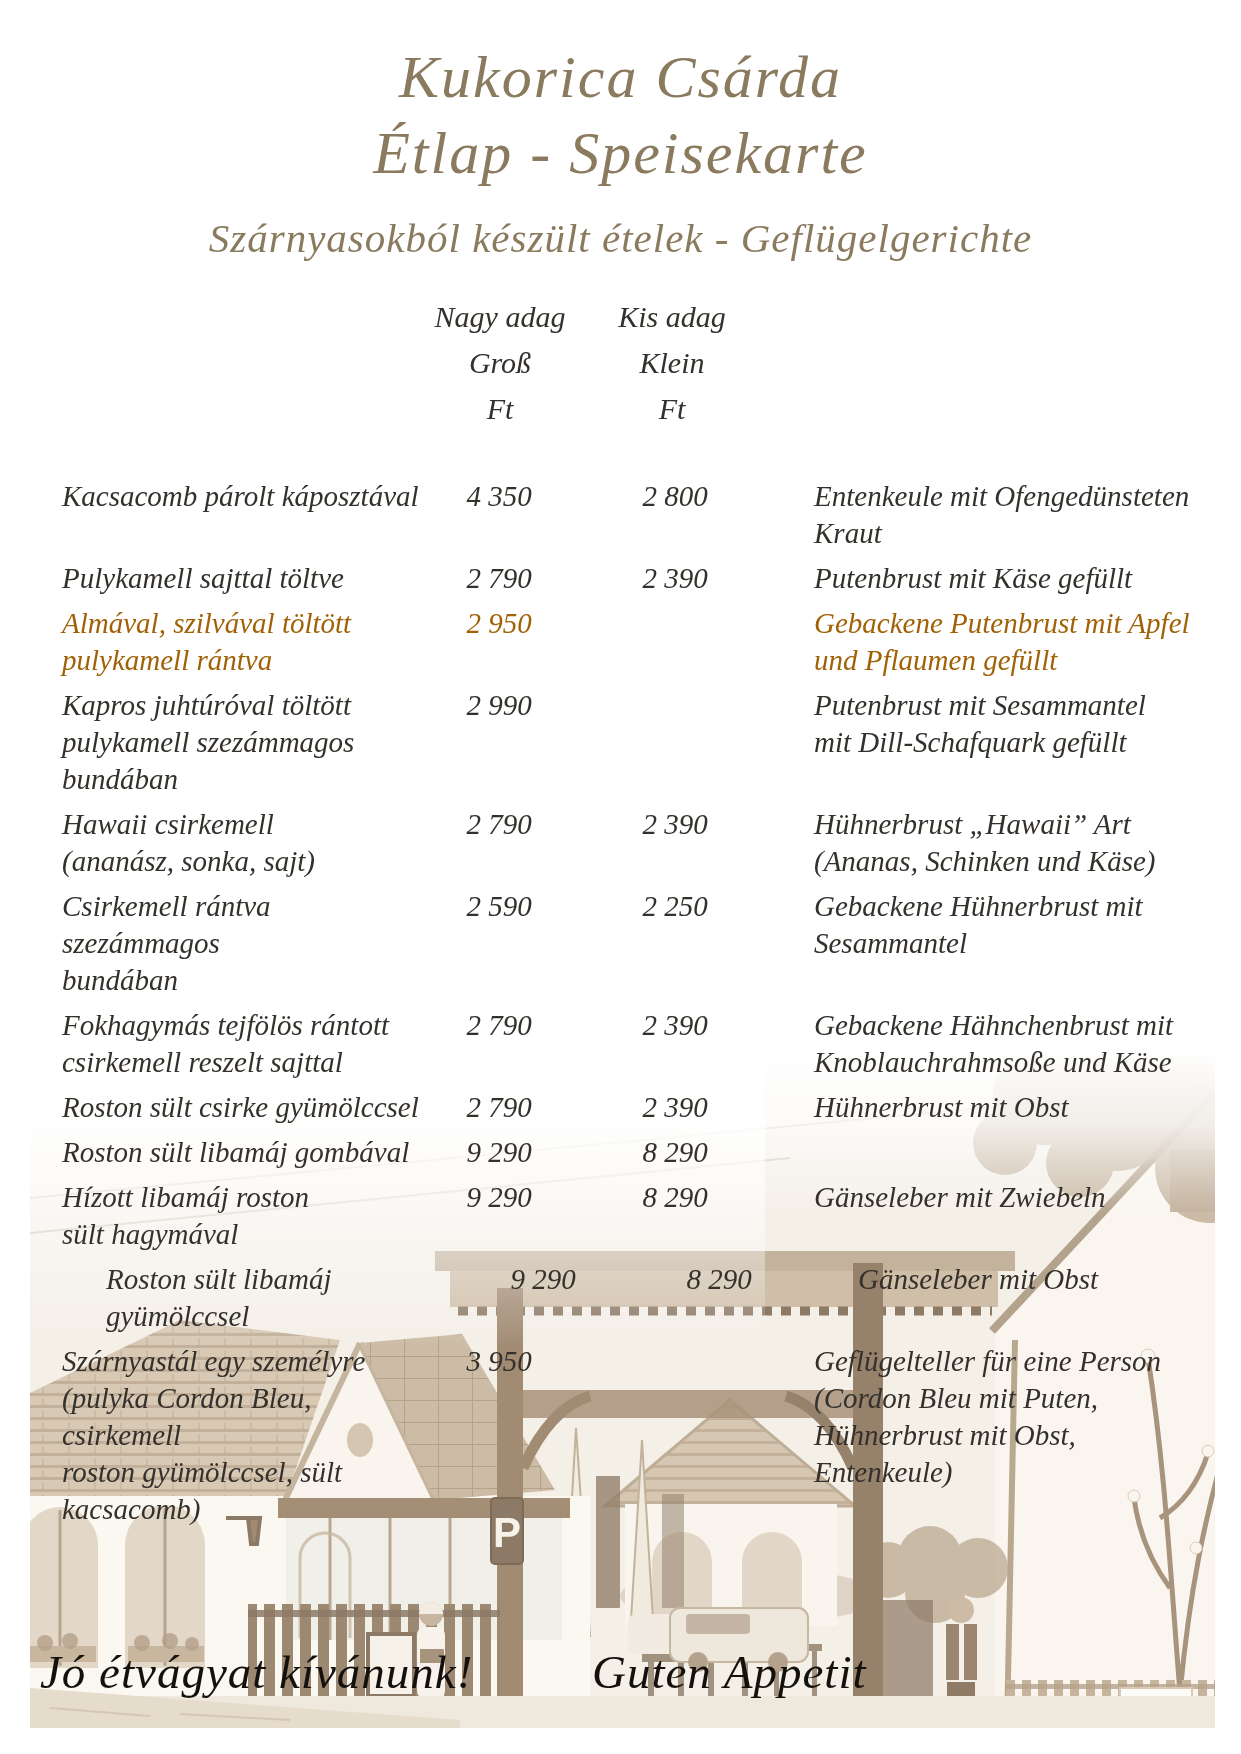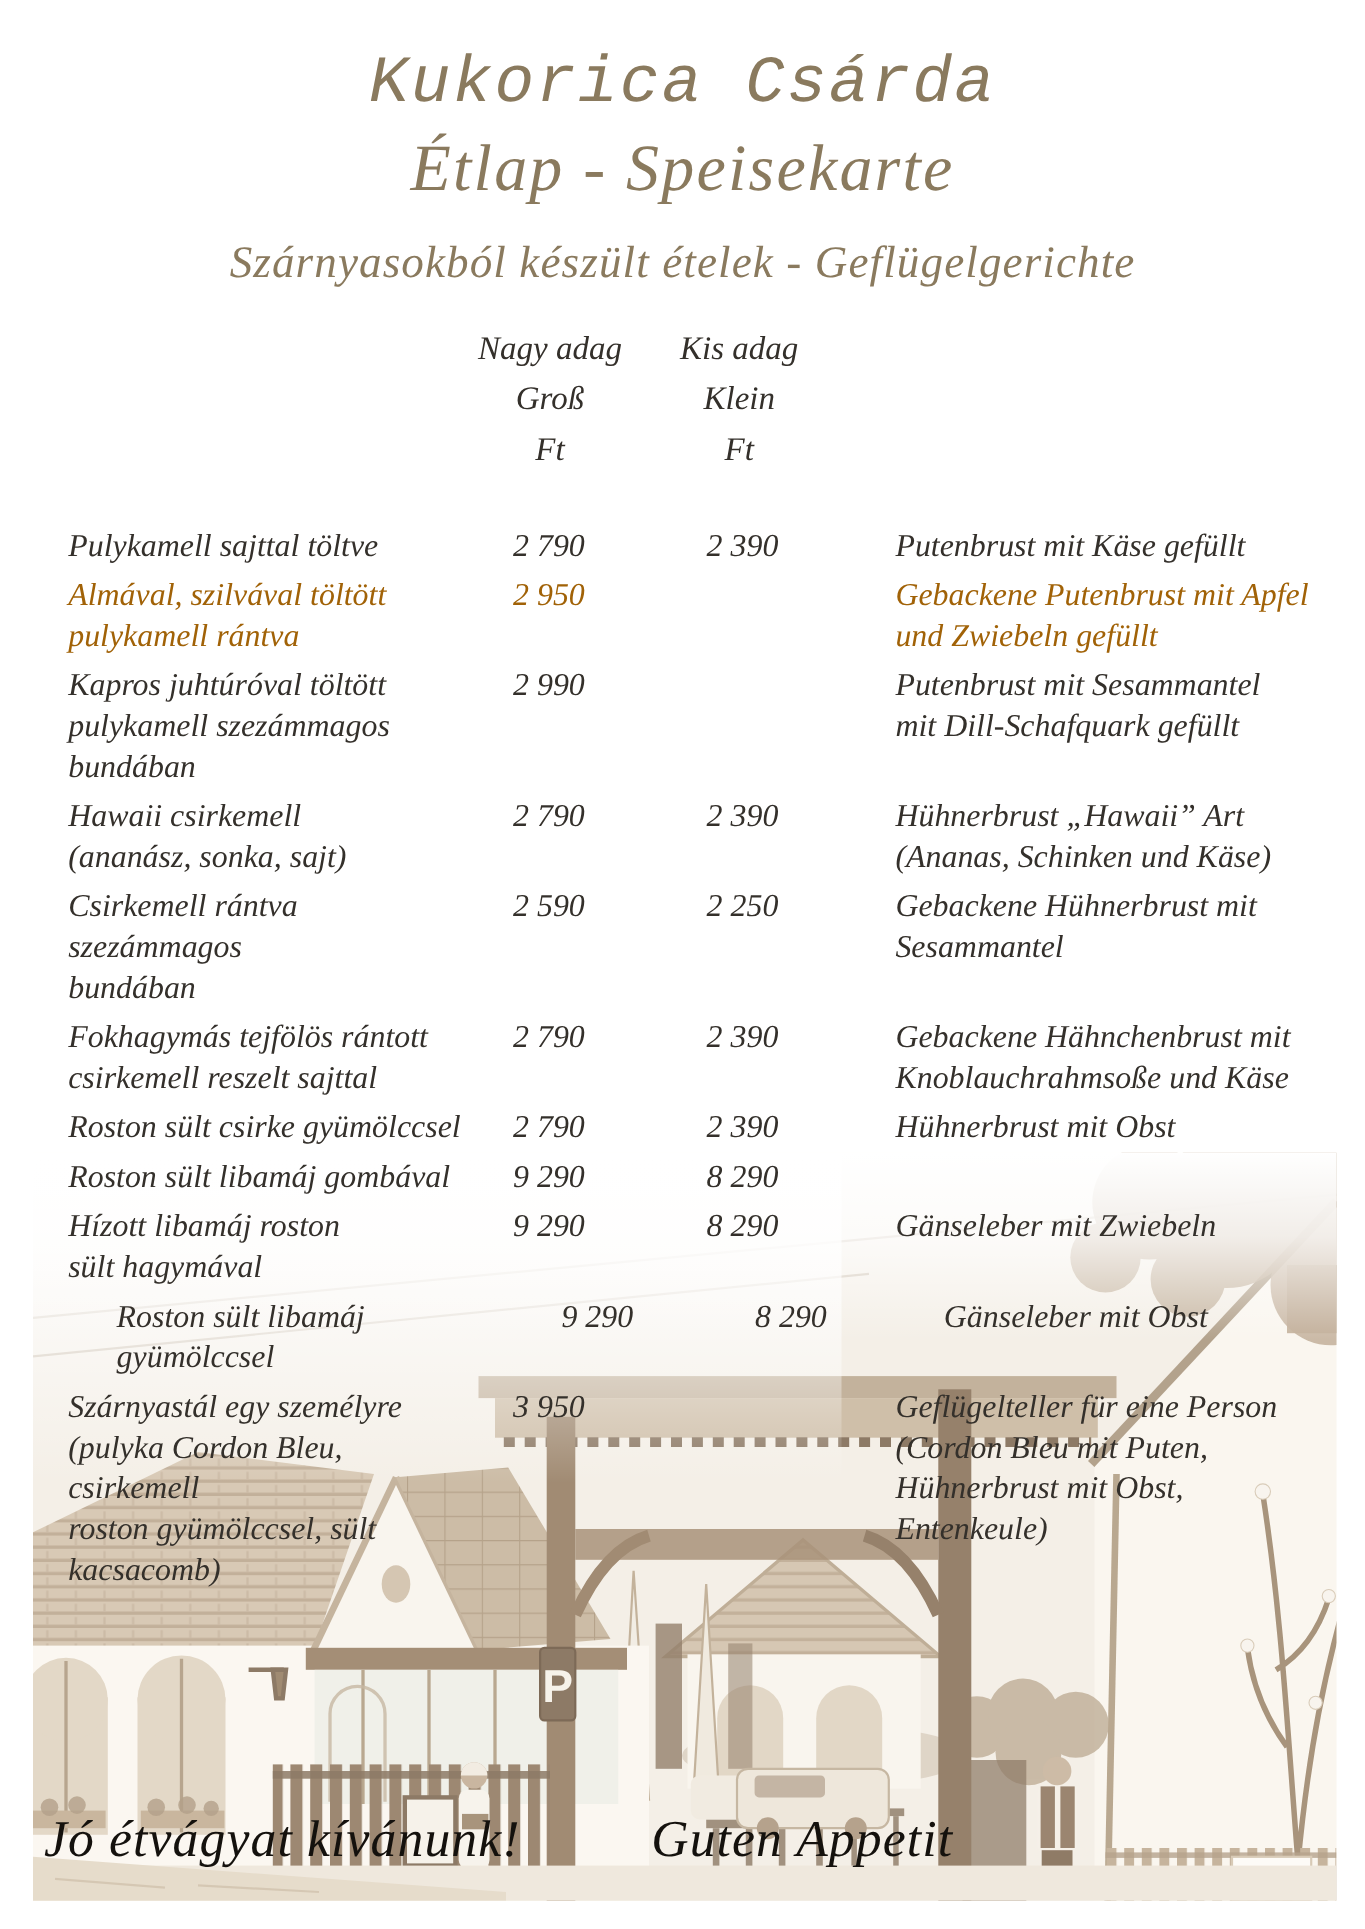--- a/index.html
+++ b/index.html
@@ -2,21 +2,21 @@
 <html><head>
 <meta charset="utf-8">
 <style>
   html,body{margin:0;padding:0;background:#ffffff;}
   .page{
     position:relative;width:1241px;height:1754px;background:#ffffff;overflow:hidden;
     font-family:"Liberation Serif", serif;
   }
   
   .titles{position:absolute;left:0;top:0;width:1241px;text-align:center;font-style:italic;}
-  .title-line1{position:absolute;left:0;top:42px;width:100%;font-size:60px;line-height:70px;letter-spacing:2px;font-family:Liberation Mono, monospace;}
+  .title-line1{position:absolute;left:0;top:42px;width:100%;font-size:60px;line-height:70px;letter-spacing:2px;}
   .title-line2{position:absolute;left:0;top:118px;width:100%;font-size:60px;line-height:70px;letter-spacing:2px;}
   .section-title{position:absolute;left:0;top:212px;width:100%;font-size:41px;line-height:52px;letter-spacing:1px;}
   
   .colhead{
     position:absolute;top:294px;width:170px;text-align:center;
     font-style:italic;font-size:30px;line-height:46px;white-space:pre-line;
   }
   .colhead.large{left:415px;}
   .colhead.small{left:587px;}
   
@@ -264,35 +264,42 @@
   </div>
 
   <div class="colhead large" style="color: rgb(52, 48, 43);">Nagy adag
 Groß
 Ft</div>
   <div class="colhead small" style="color: rgb(52, 48, 43);">Kis adag
 Klein
 Ft</div>
 
   <div class="menu-rows">
+    <div class="menu-row" style="color: rgb(52, 48, 43);">
+      <div class="cell-hu">Kacsacomb párolt káposztával</div>
+      <div class="cell-price-large">4 350</div>
+      <div class="cell-price-small">2 800</div>
+      <div class="cell-de">Entenkeule mit Ofengedünsteten
+Kraut</div>
+    </div>
 
     <div class="menu-row" style="color: rgb(52, 48, 43);">
       <div class="cell-hu">Pulykamell sajttal töltve</div>
       <div class="cell-price-large">2 790</div>
       <div class="cell-price-small">2 390</div>
       <div class="cell-de">Putenbrust mit Käse gefüllt</div>
     </div>
 
     <div class="menu-row" style="color: #a16207;">
       <div class="cell-hu">Almával, szilvával töltött
 pulykamell rántva</div>
       <div class="cell-price-large">2 950</div>
       <div class="cell-price-small"></div>
       <div class="cell-de">Gebackene Putenbrust mit Apfel
-und Zwiebeln gefüllt</div>
+und Pflaumen gefüllt</div>
     </div>
 
     <div class="menu-row" style="color: rgb(52, 48, 43);">
       <div class="cell-hu">Kapros juhtúróval töltött
 pulykamell szezámmagos bundában</div>
       <div class="cell-price-large">2 990</div>
       <div class="cell-price-small"></div>
       <div class="cell-de">Putenbrust mit Sesammantel
 mit Dill-Schafquark gefüllt</div>
     </div>

